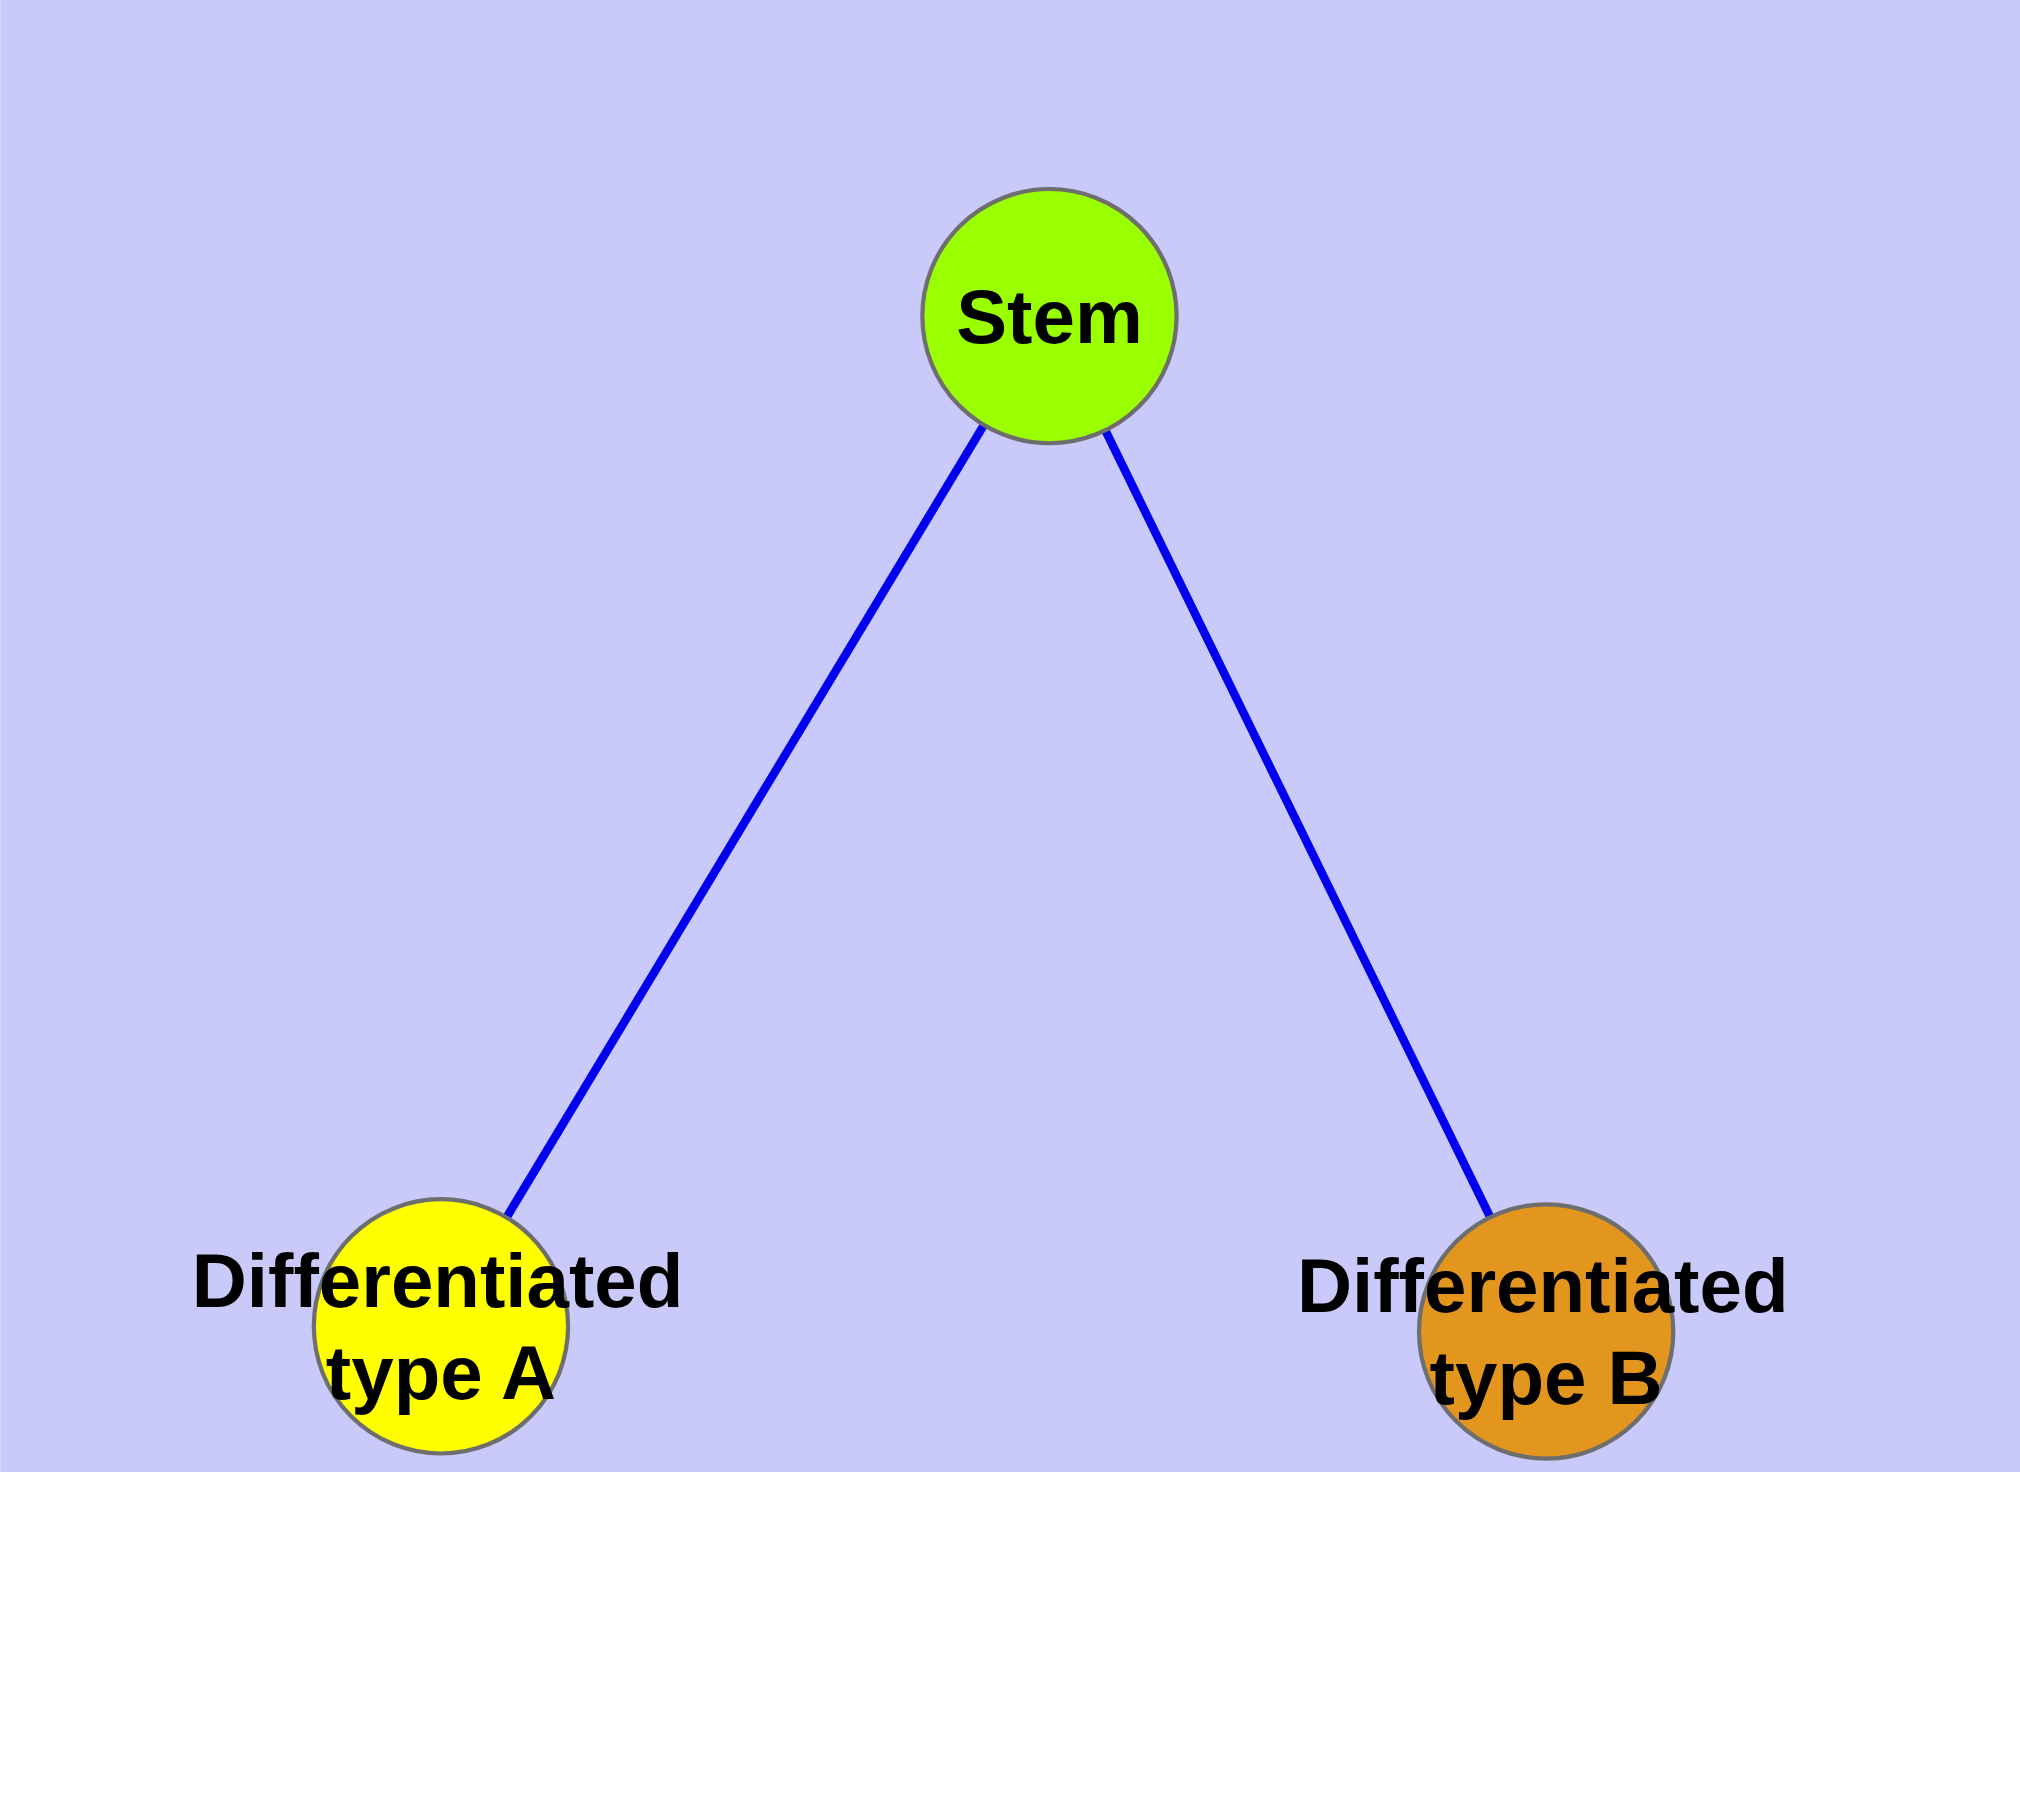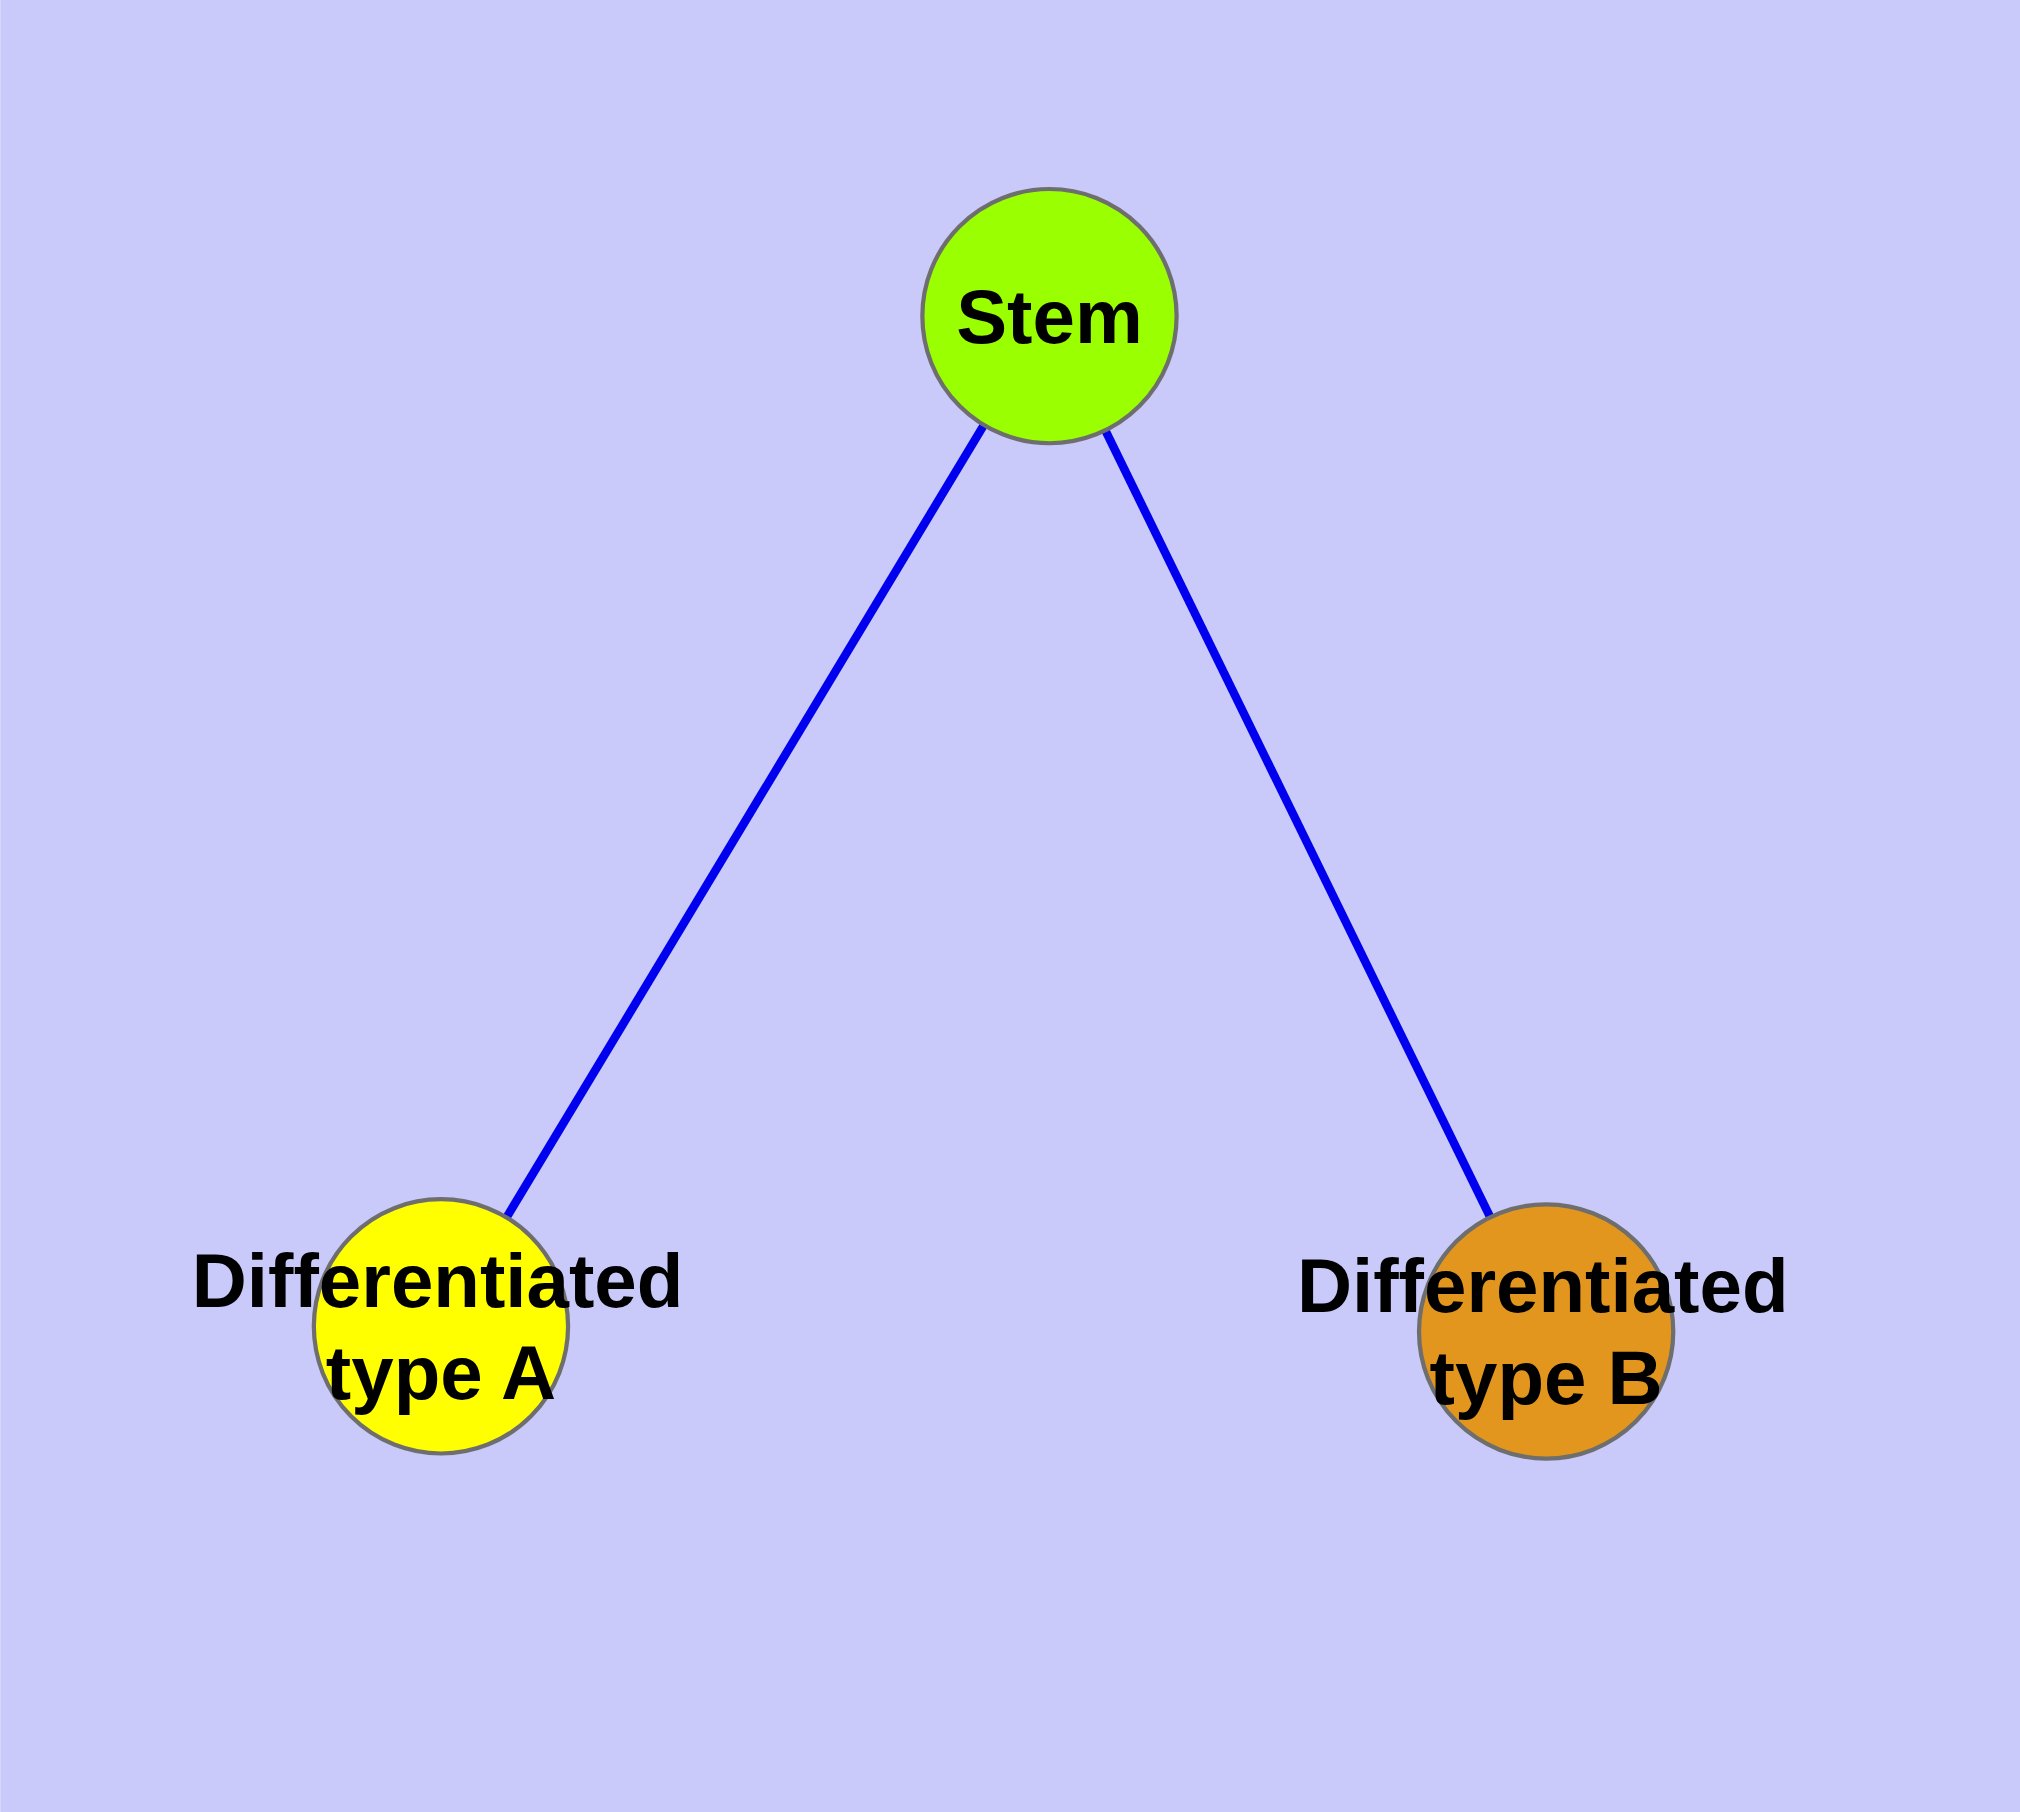--- a/index.html
+++ b/index.html
@@ -3,21 +3,21 @@
 <meta charset="utf-8">
 <style>
   html, body {
     margin: 0;
     padding: 0;
     background: #ffffff;
   }
   .canvas {
     position: relative;
     width: 2021px;
-    height: 1812px;
+    height: 1472px;
     overflow: hidden;
     font-family: "Liberation Sans", sans-serif;
   }
   svg { display: block; }
   .node-label {
     font-family: "Liberation Sans", sans-serif;
     font-weight: bold;
     font-size: 90px;
     fill: #000000;
   }

